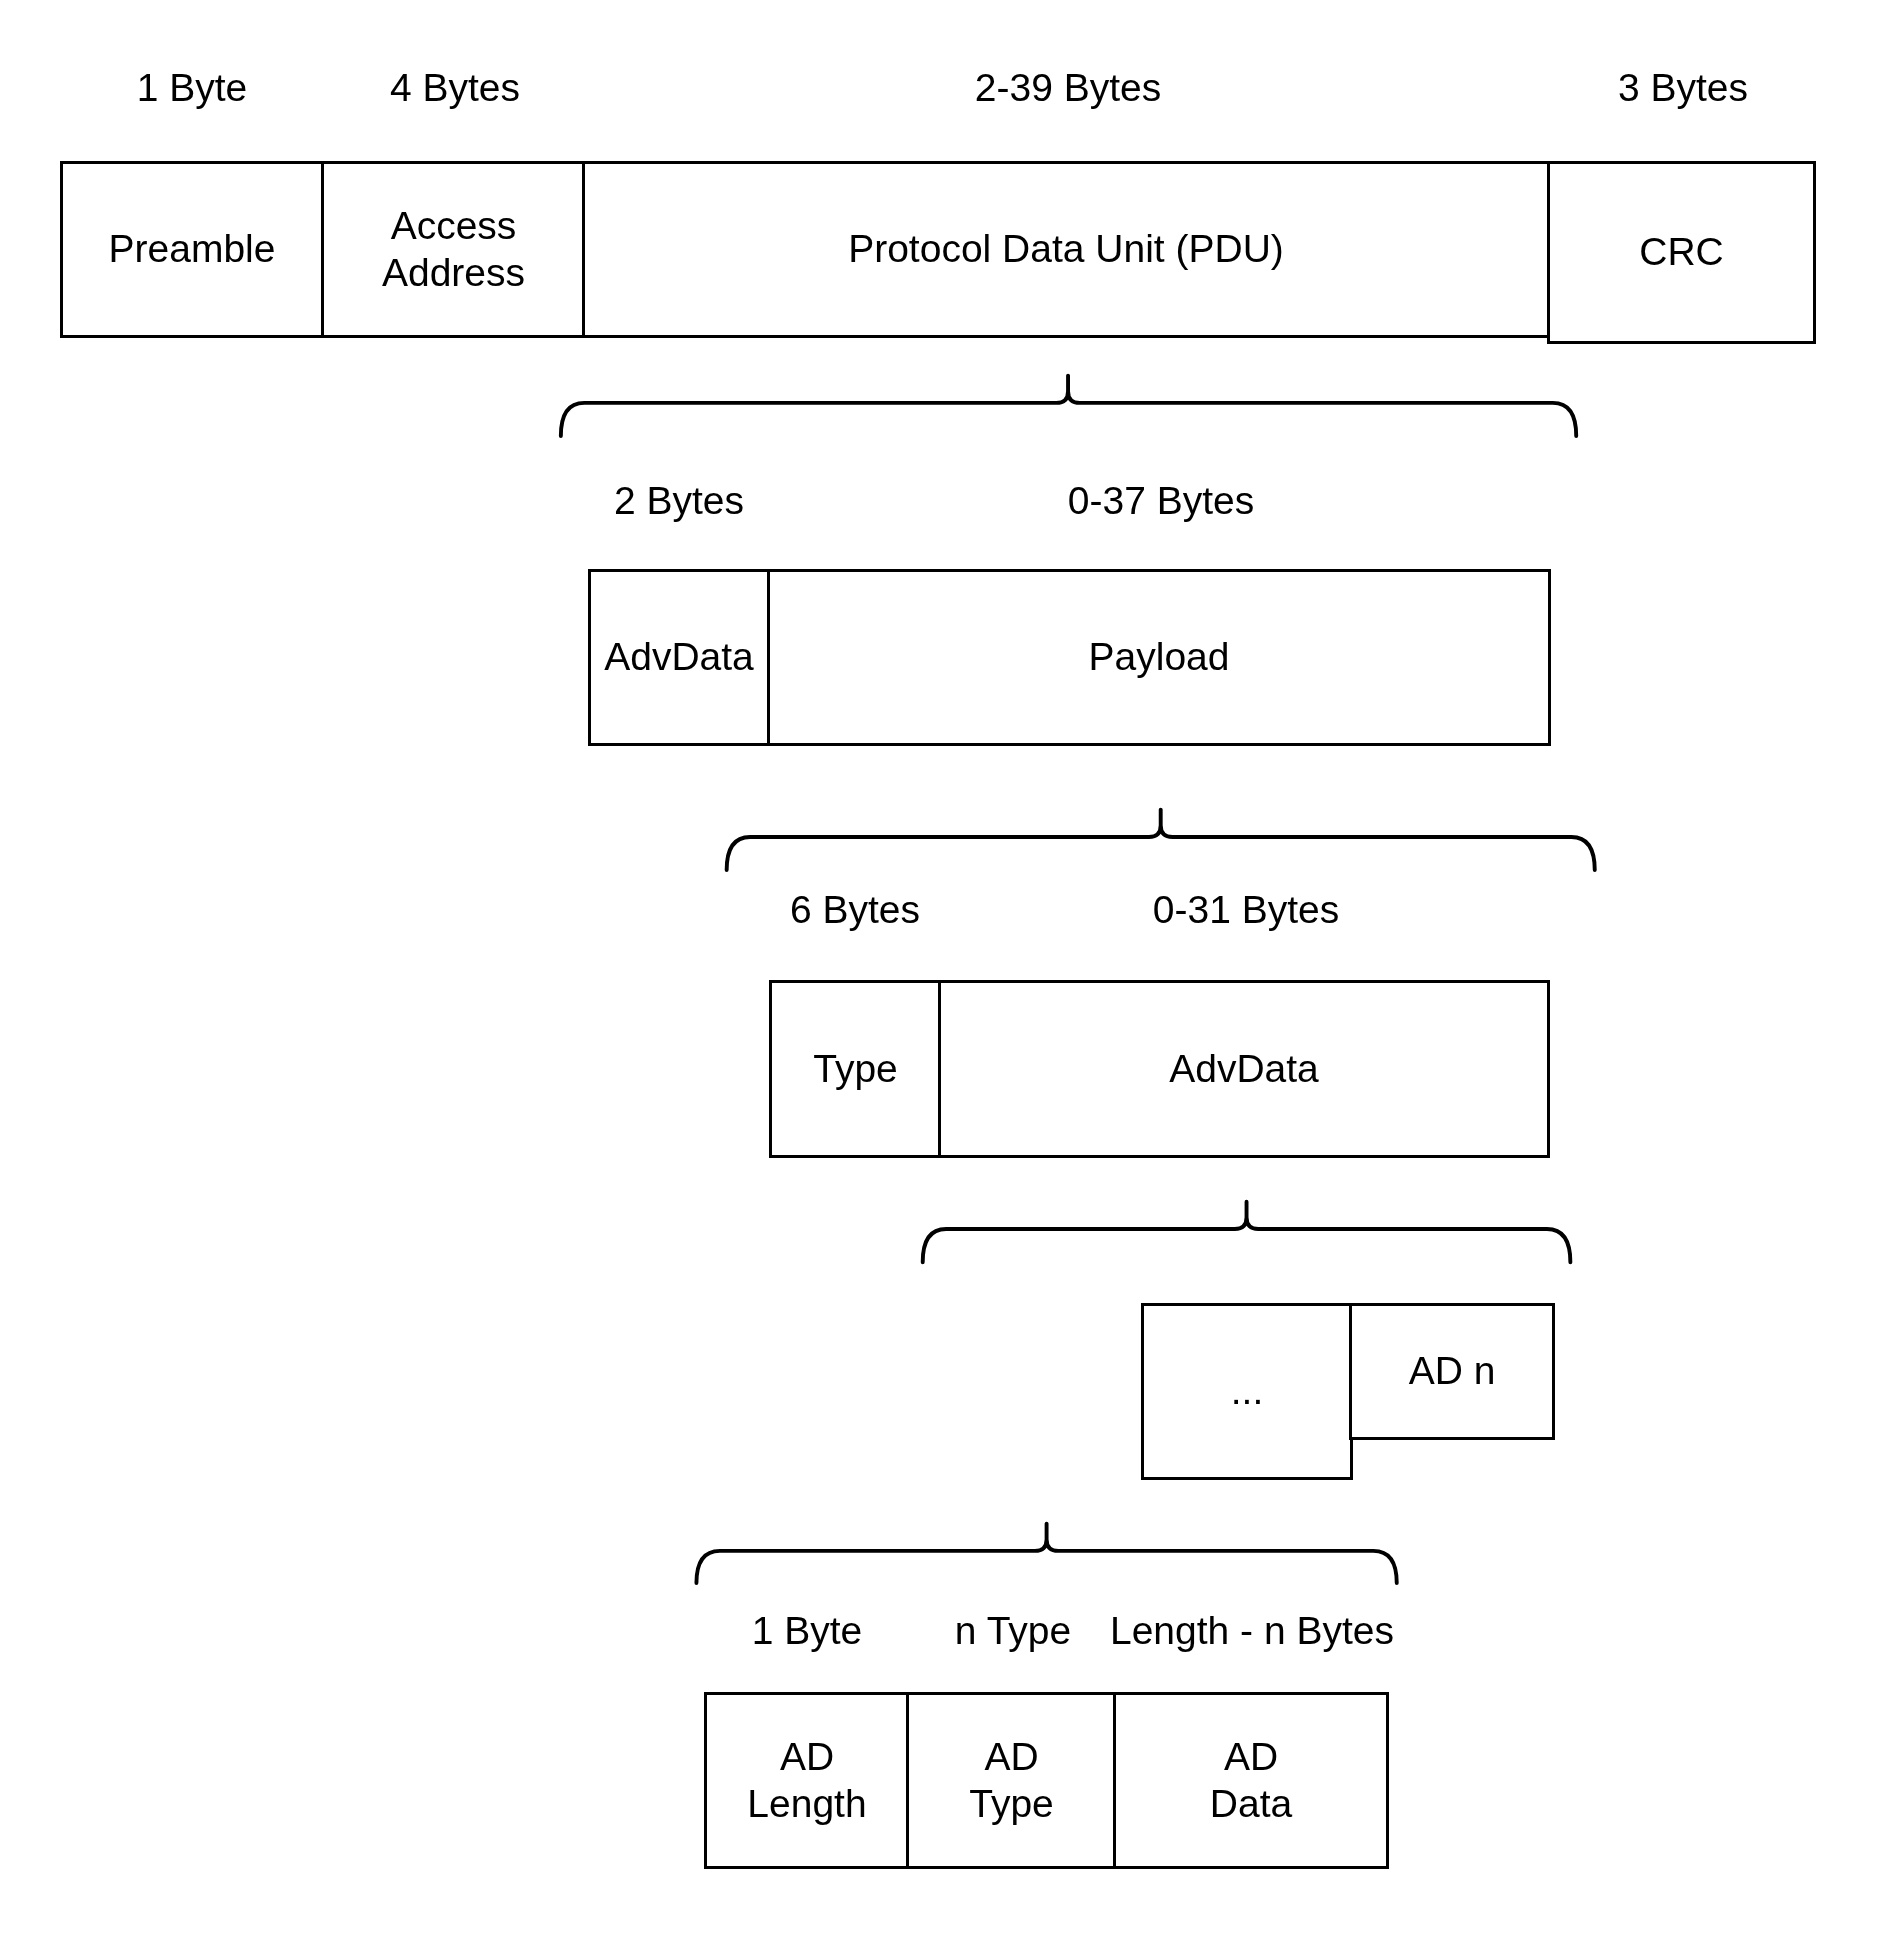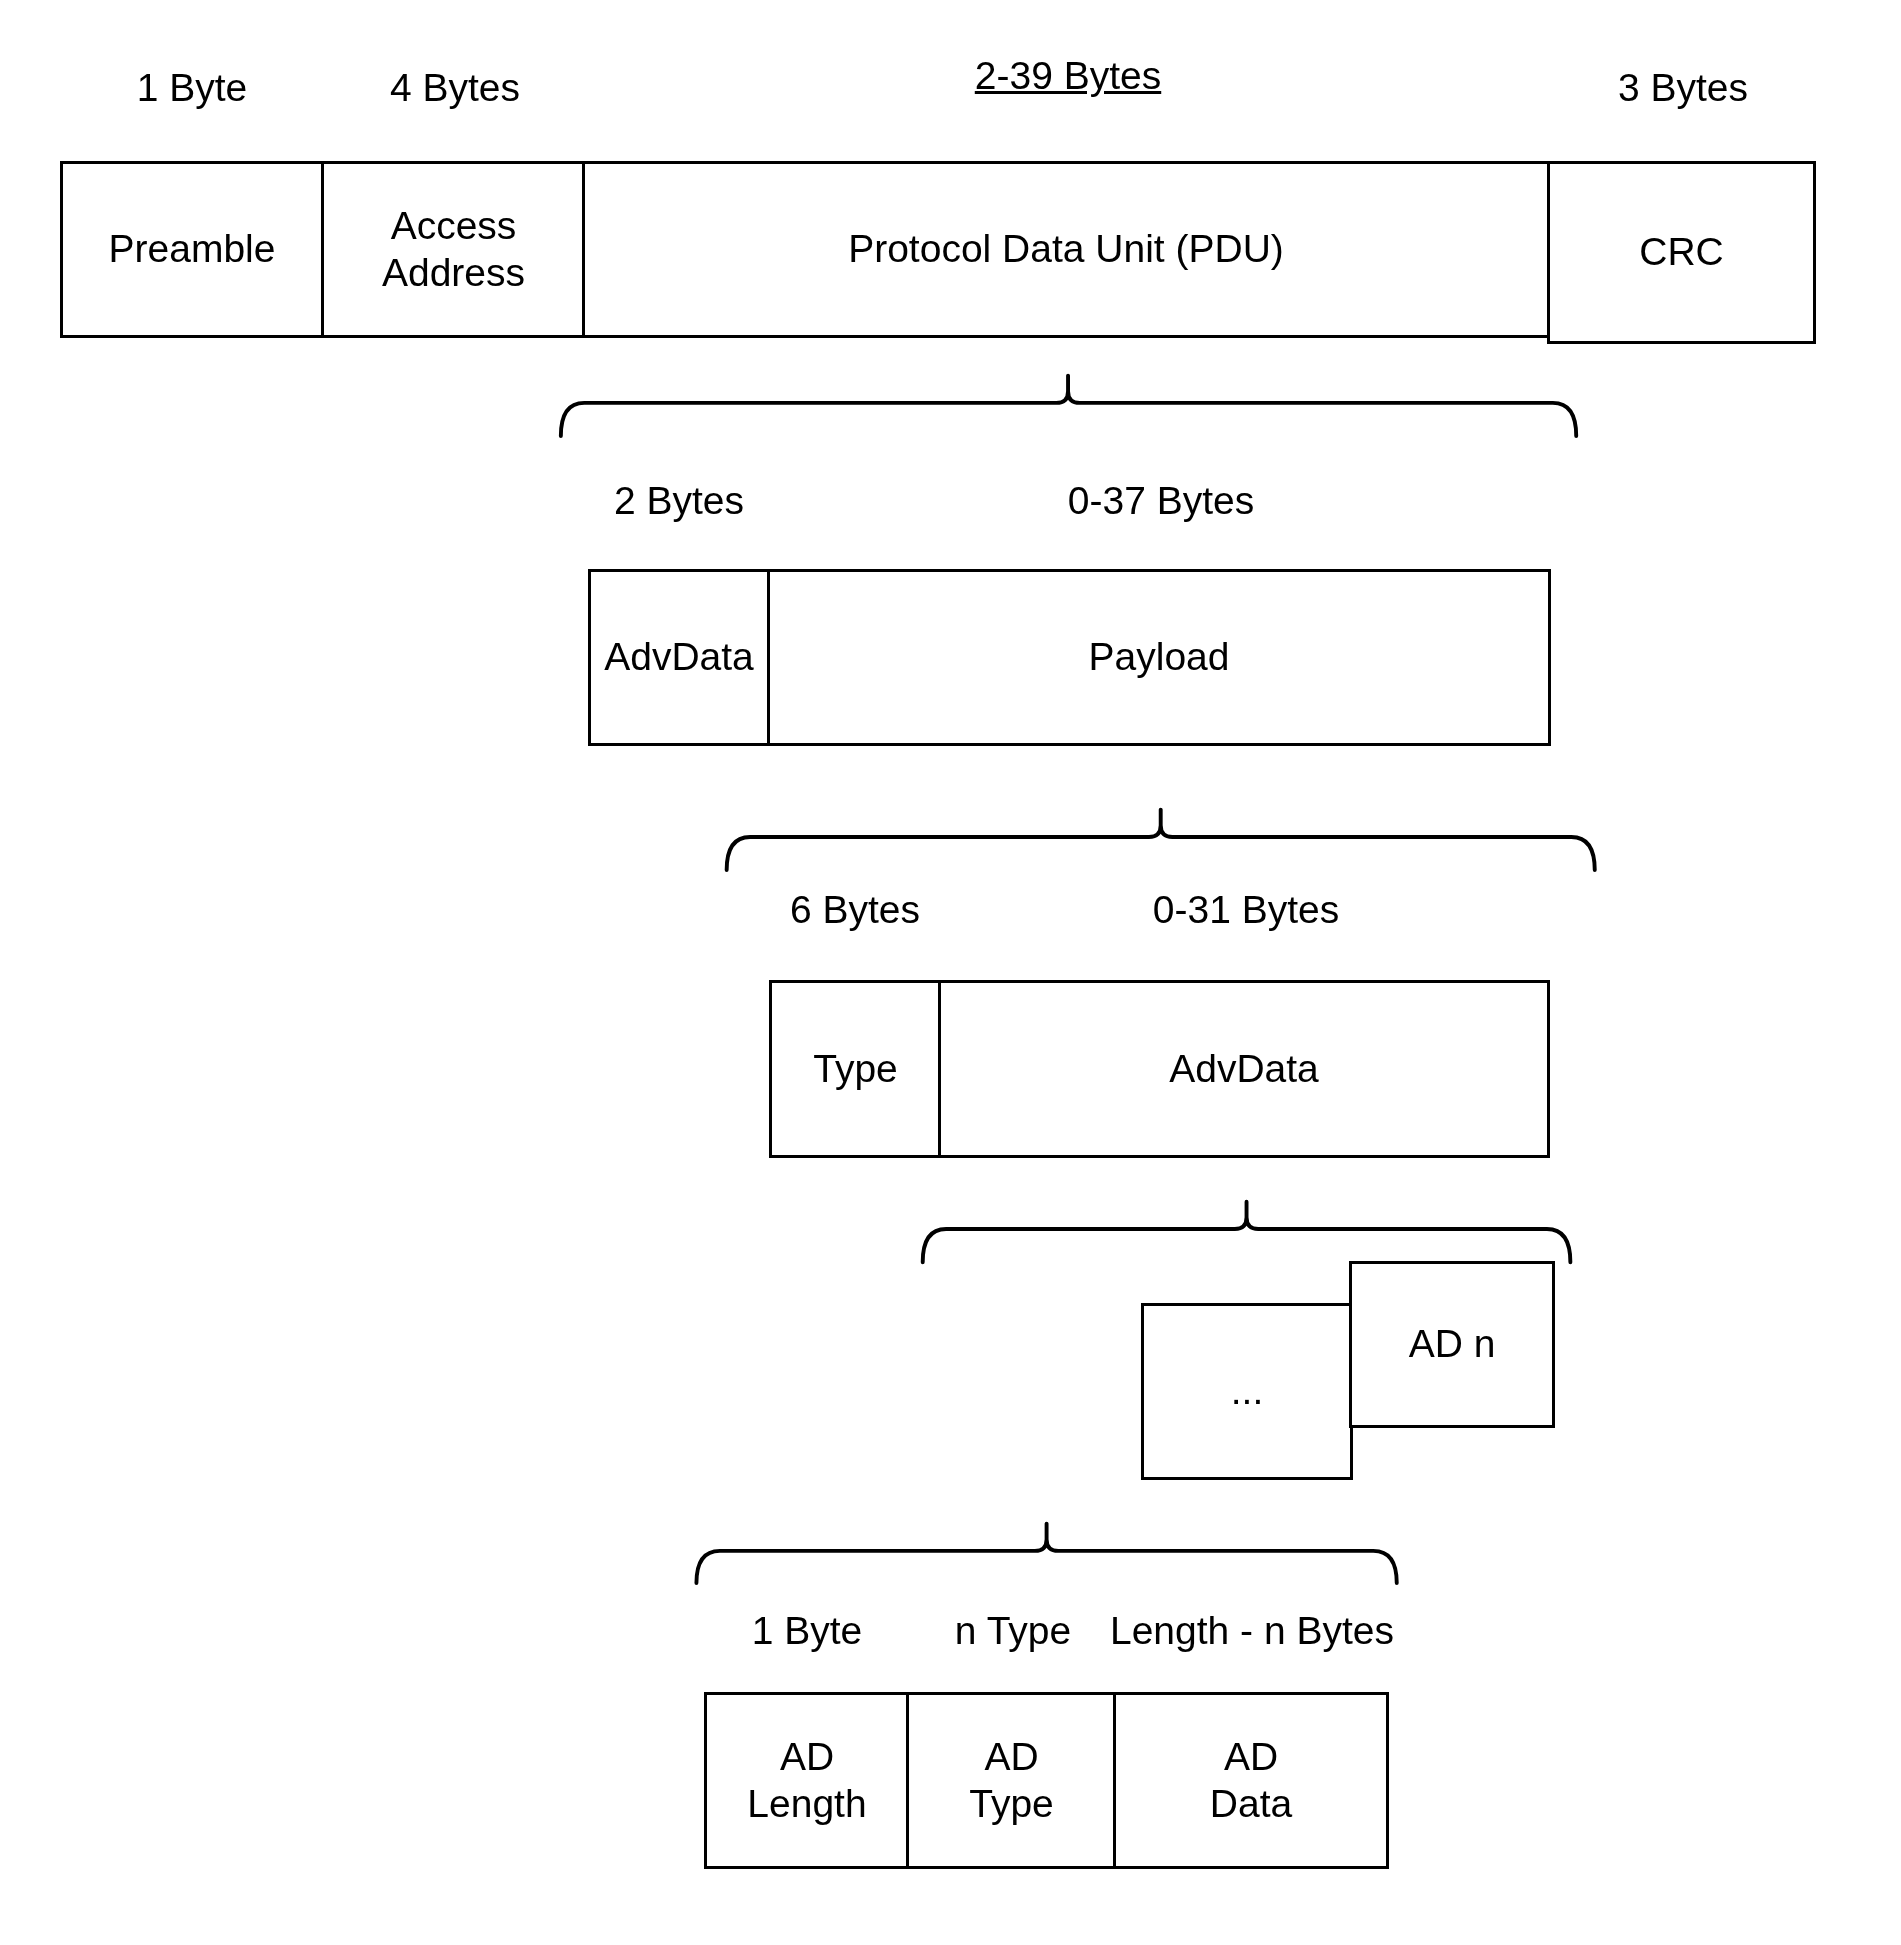--- a/index.html
+++ b/index.html
@@ -62,21 +62,21 @@
 
   <svg class="brace-layer" viewBox="0 0 1950 1995" xmlns="http://www.w3.org/2000/svg">
     <path d="M 575 447 Q 575 413 599 413 L 1083 413 Q 1095 413 1095 401 L 1095 385 M 1616 447 Q 1616 413 1592 413 L 1107 413 Q 1095 413 1095 401 L 1095 385"></path>
     <path d="M 745 892 Q 745 858 769 858 L 1178 858 Q 1190 858 1190 846 L 1190 830 M 1635 892 Q 1635 858 1611 858 L 1202 858 Q 1190 858 1190 846 L 1190 830"></path>
     <path d="M 946 1294 Q 946 1260 970 1260 L 1266 1260 Q 1278 1260 1278 1248 L 1278 1232 M 1610 1294 Q 1610 1260 1586 1260 L 1290 1260 Q 1278 1260 1278 1248 L 1278 1232"></path>
     <path d="M 714 1623 Q 714 1590 738 1590 L 1061 1590 Q 1073 1590 1073 1578 L 1073 1562 M 1432 1623 Q 1432 1590 1408 1590 L 1085 1590 Q 1073 1590 1073 1578 L 1073 1562"></path>
   </svg>
 
   <div class="size-label" style="left:192px; top:63px;">1 Byte</div>
   <div class="size-label" style="left:455px; top:63px;">4 Bytes</div>
-  <div class="size-label" style="left:1068px; top:51px;text-decoration:underline;">2-39 Bytes</div>
+  <div class="size-label" style="left:1068px; top:63px;">2-39 Bytes</div>
   <div class="size-label" style="left:1683px; top:63px;">3 Bytes</div>
 
   <div class="cell" style="left:60px;   top:161px; width:264px; height:177px;">Preamble</div>
   <div class="cell" style="left:321px;  top:161px; width:265px; height:177px;">Access
 Address</div>
   <div class="cell" style="left:582px;  top:161px; width:968px; height:177px;">Protocol Data Unit (PDU)</div>
   <div class="cell" style="left:1547px; top:161px; width:269px; height:183px;">CRC</div>
 
   <div class="size-label" style="left:679px; top:476px;">2 Bytes</div>
   <div class="size-label" style="left:1161px; top:476px;">0-37 Bytes</div>
@@ -84,21 +84,21 @@
   <div class="cell" style="left:588px; top:569px; width:182px; height:177px;">AdvData</div>
   <div class="cell" style="left:767px; top:569px; width:784px; height:177px;">Payload</div>
 
   <div class="size-label" style="left:855px; top:885px;">6 Bytes</div>
   <div class="size-label" style="left:1246px; top:885px;">0-31 Bytes</div>
 
   <div class="cell" style="left:769px; top:980px; width:173px; height:178px;">Type</div>
   <div class="cell" style="left:938px; top:980px; width:612px; height:178px;">AdvData</div>
 
   <div class="cell" style="left:1141px; top:1303px; width:212px; height:177px;">...</div>
-  <div class="cell" style="left:1349px; top:1261px; width:206px; height:167px;">AD n</div>
+  <div class="cell" style="left:1349px; top:1303px; width:206px; height:137px;">AD n</div>
 
   <div class="size-label" style="left:807px; top:1606px;">1 Byte</div>
   <div class="size-label" style="left:1013px; top:1606px;">n Type</div>
   <div class="size-label" style="left:1252px; top:1606px;">Length - n Bytes</div>
 
   <div class="cell" style="left:704px;  top:1692px; width:206px; height:177px;">AD
 Length</div>
   <div class="cell" style="left:906px;  top:1692px; width:211px; height:177px;">AD
 Type</div>
   <div class="cell" style="left:1113px; top:1692px; width:276px; height:177px;">AD

